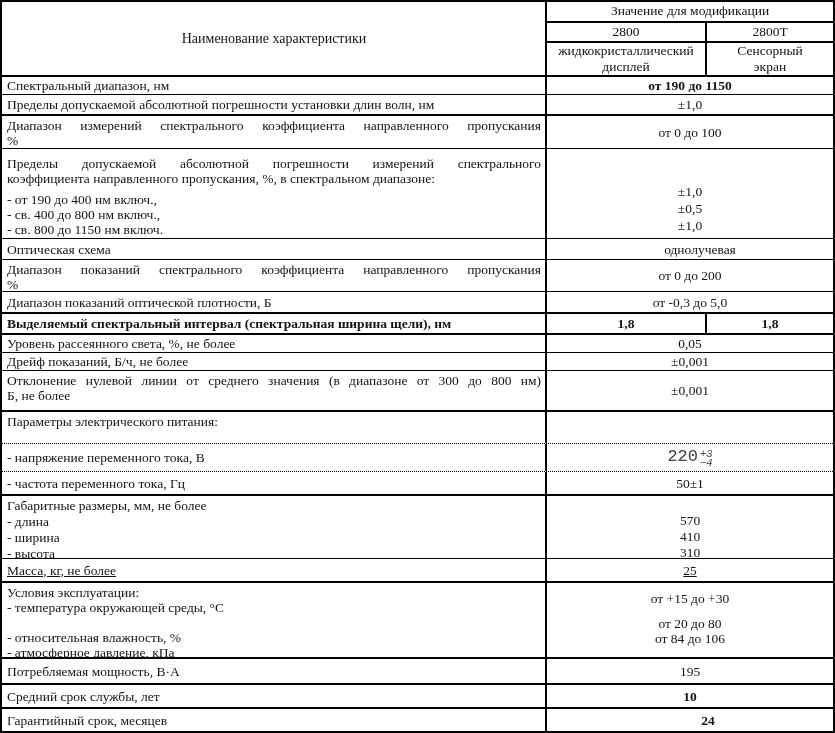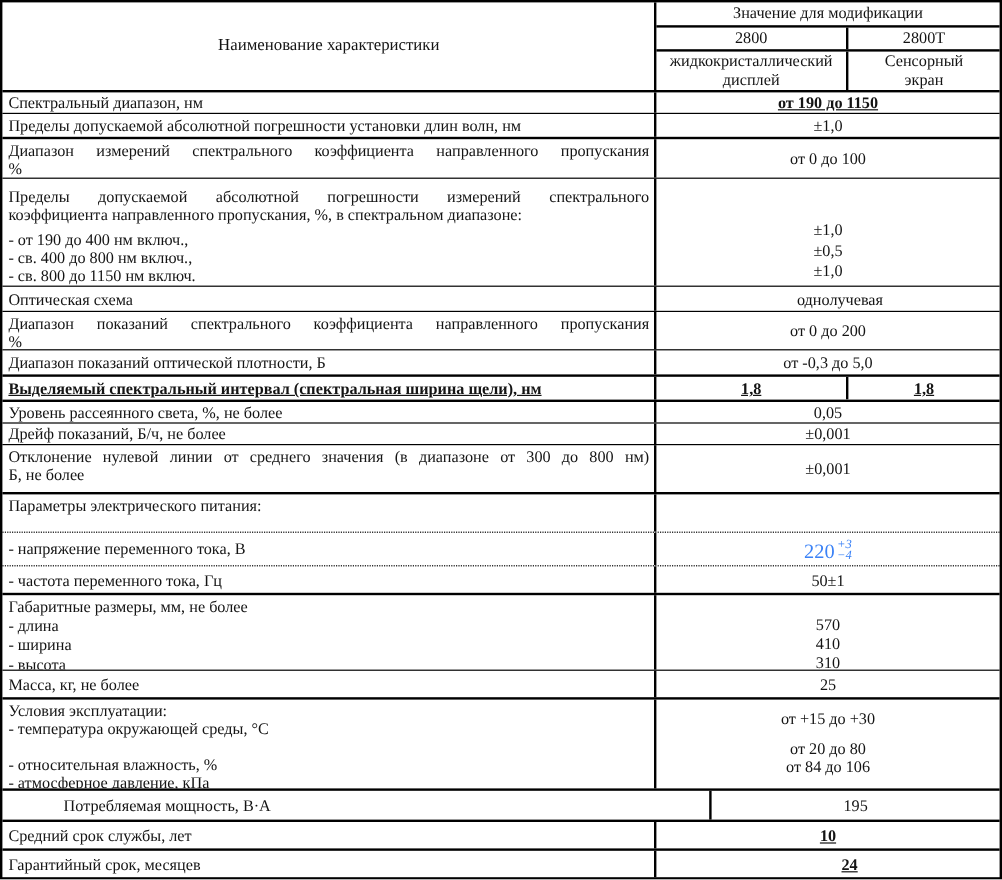--- a/index.html
+++ b/index.html
@@ -16,22 +16,22 @@
     font-size: 13.5px;
     background: #fff;
   }
   .row { display: flex; width: 100%; flex: 0 0 auto; }
   
   #hdr { height: 75px; } #r1 { height: 18px; } #r2 { height: 21px; }
   #r3 { height: 33px; } #r4 { height: 90px; } #r5 { height: 21px; gap: 20px; }
   #r6 { height: 32px; } #r7 { height: 22px; } #r8 { height: 21px; }
   #r9 { height: 18px; } #r10 { height: 18px; } #r11 { height: 41px; }
   #r12 { height: 32px; } #r13 { height: 28px; } #r14 { height: 24px; }
-  #r15 { height: 63px; } #r16 { height: 24px; } #r17 { height: 76px; }
-  #r18 { height: 26px; padding-left: 46px; } #r19 { height: 24px; } #r20 { height: 22px; gap: 36px; }
+  #r15 { height: 63px; } #r16 { height: 24px; text-decoration: underline; } #r17 { height: 76px; }
+  #r18 { height: 26px; } #r19 { height: 24px; } #r20 { height: 22px; gap: 36px; }
   
   .bb1 { border-bottom: 1px solid #000; }
   .bb2 { border-bottom: 2px solid #000; }
   .bbd { border-bottom: 1px dotted #000; }
   
   .name {
     width: 545px; flex: 0 0 545px;
     border-right: 2px solid #000;
     padding: 2px 4px 0 5px;
     line-height: 15px;
@@ -51,38 +51,38 @@
     flex: 1; display: flex; flex-direction: column; align-items: center;
     text-align: center; overflow: hidden;
   }
   .valcol.bottom { justify-content: flex-end; padding-bottom: 4px; line-height: 17px; }
   .valcol.dims { padding-top: 17px; line-height: 16px; }
   .valcol.cond { line-height: 15px; }
   .mt8 { margin-top: 8px; } .mt22 { margin-top: 10px; }
   .sub160 { flex: 0 0 160px; width: 160px; border-right: 2px solid #000;
             display: flex; align-items: center; justify-content: center; }
   .subrest { flex: 1; display: flex; align-items: center; justify-content: center; }
-  .b { font-weight: bold; text-decoration: underline; }
+  .b { font-weight: bold; }
   .jl { text-align: justify; text-align-last: justify; }
   
   #hdr .name { display: flex; align-items: center; justify-content: center;
                text-align: center; padding-top: 0; font-size: 14px; }
   .hright { flex: 1; display: flex; flex-direction: column; }
   .hr1 { height: 21px; border-bottom: 2px solid #000;
          display: flex; align-items: center; justify-content: center; }
   .hr2 { height: 21px; border-bottom: 2px solid #000; display: flex; }
   .hr3 { flex: 1; display: flex; }
   .hc1 { flex: 0 0 160px; width: 160px; border-right: 2px solid #000; }
   .hc2 { flex: 1; }
   .hcc { display: flex; align-items: center; justify-content: center; text-align: center; }
   .hstack { display: flex; flex-direction: column; align-items: center;
             line-height: 16px; text-align: center; }
   
-  .fm { font-size: 17px; color: #3b82f6; display: flex; align-items: flex-end;
-        font-family: Liberation Serif, serif; }
+  .fm { font-size: 17px; color: #404040; display: flex; align-items: flex-start;
+        font-family: Liberation Mono, monospace; }
   .ss { display: inline-flex; flex-direction: column; align-items: flex-start;
         font-size: 10.5px; line-height: 9px; margin-left: 2px; font-style: italic;
         transform: translateY(1px); }
 </style>
 </head>
 <body>
 
 <div class="tbl">
 
   <div class="row bb2" id="hdr">

